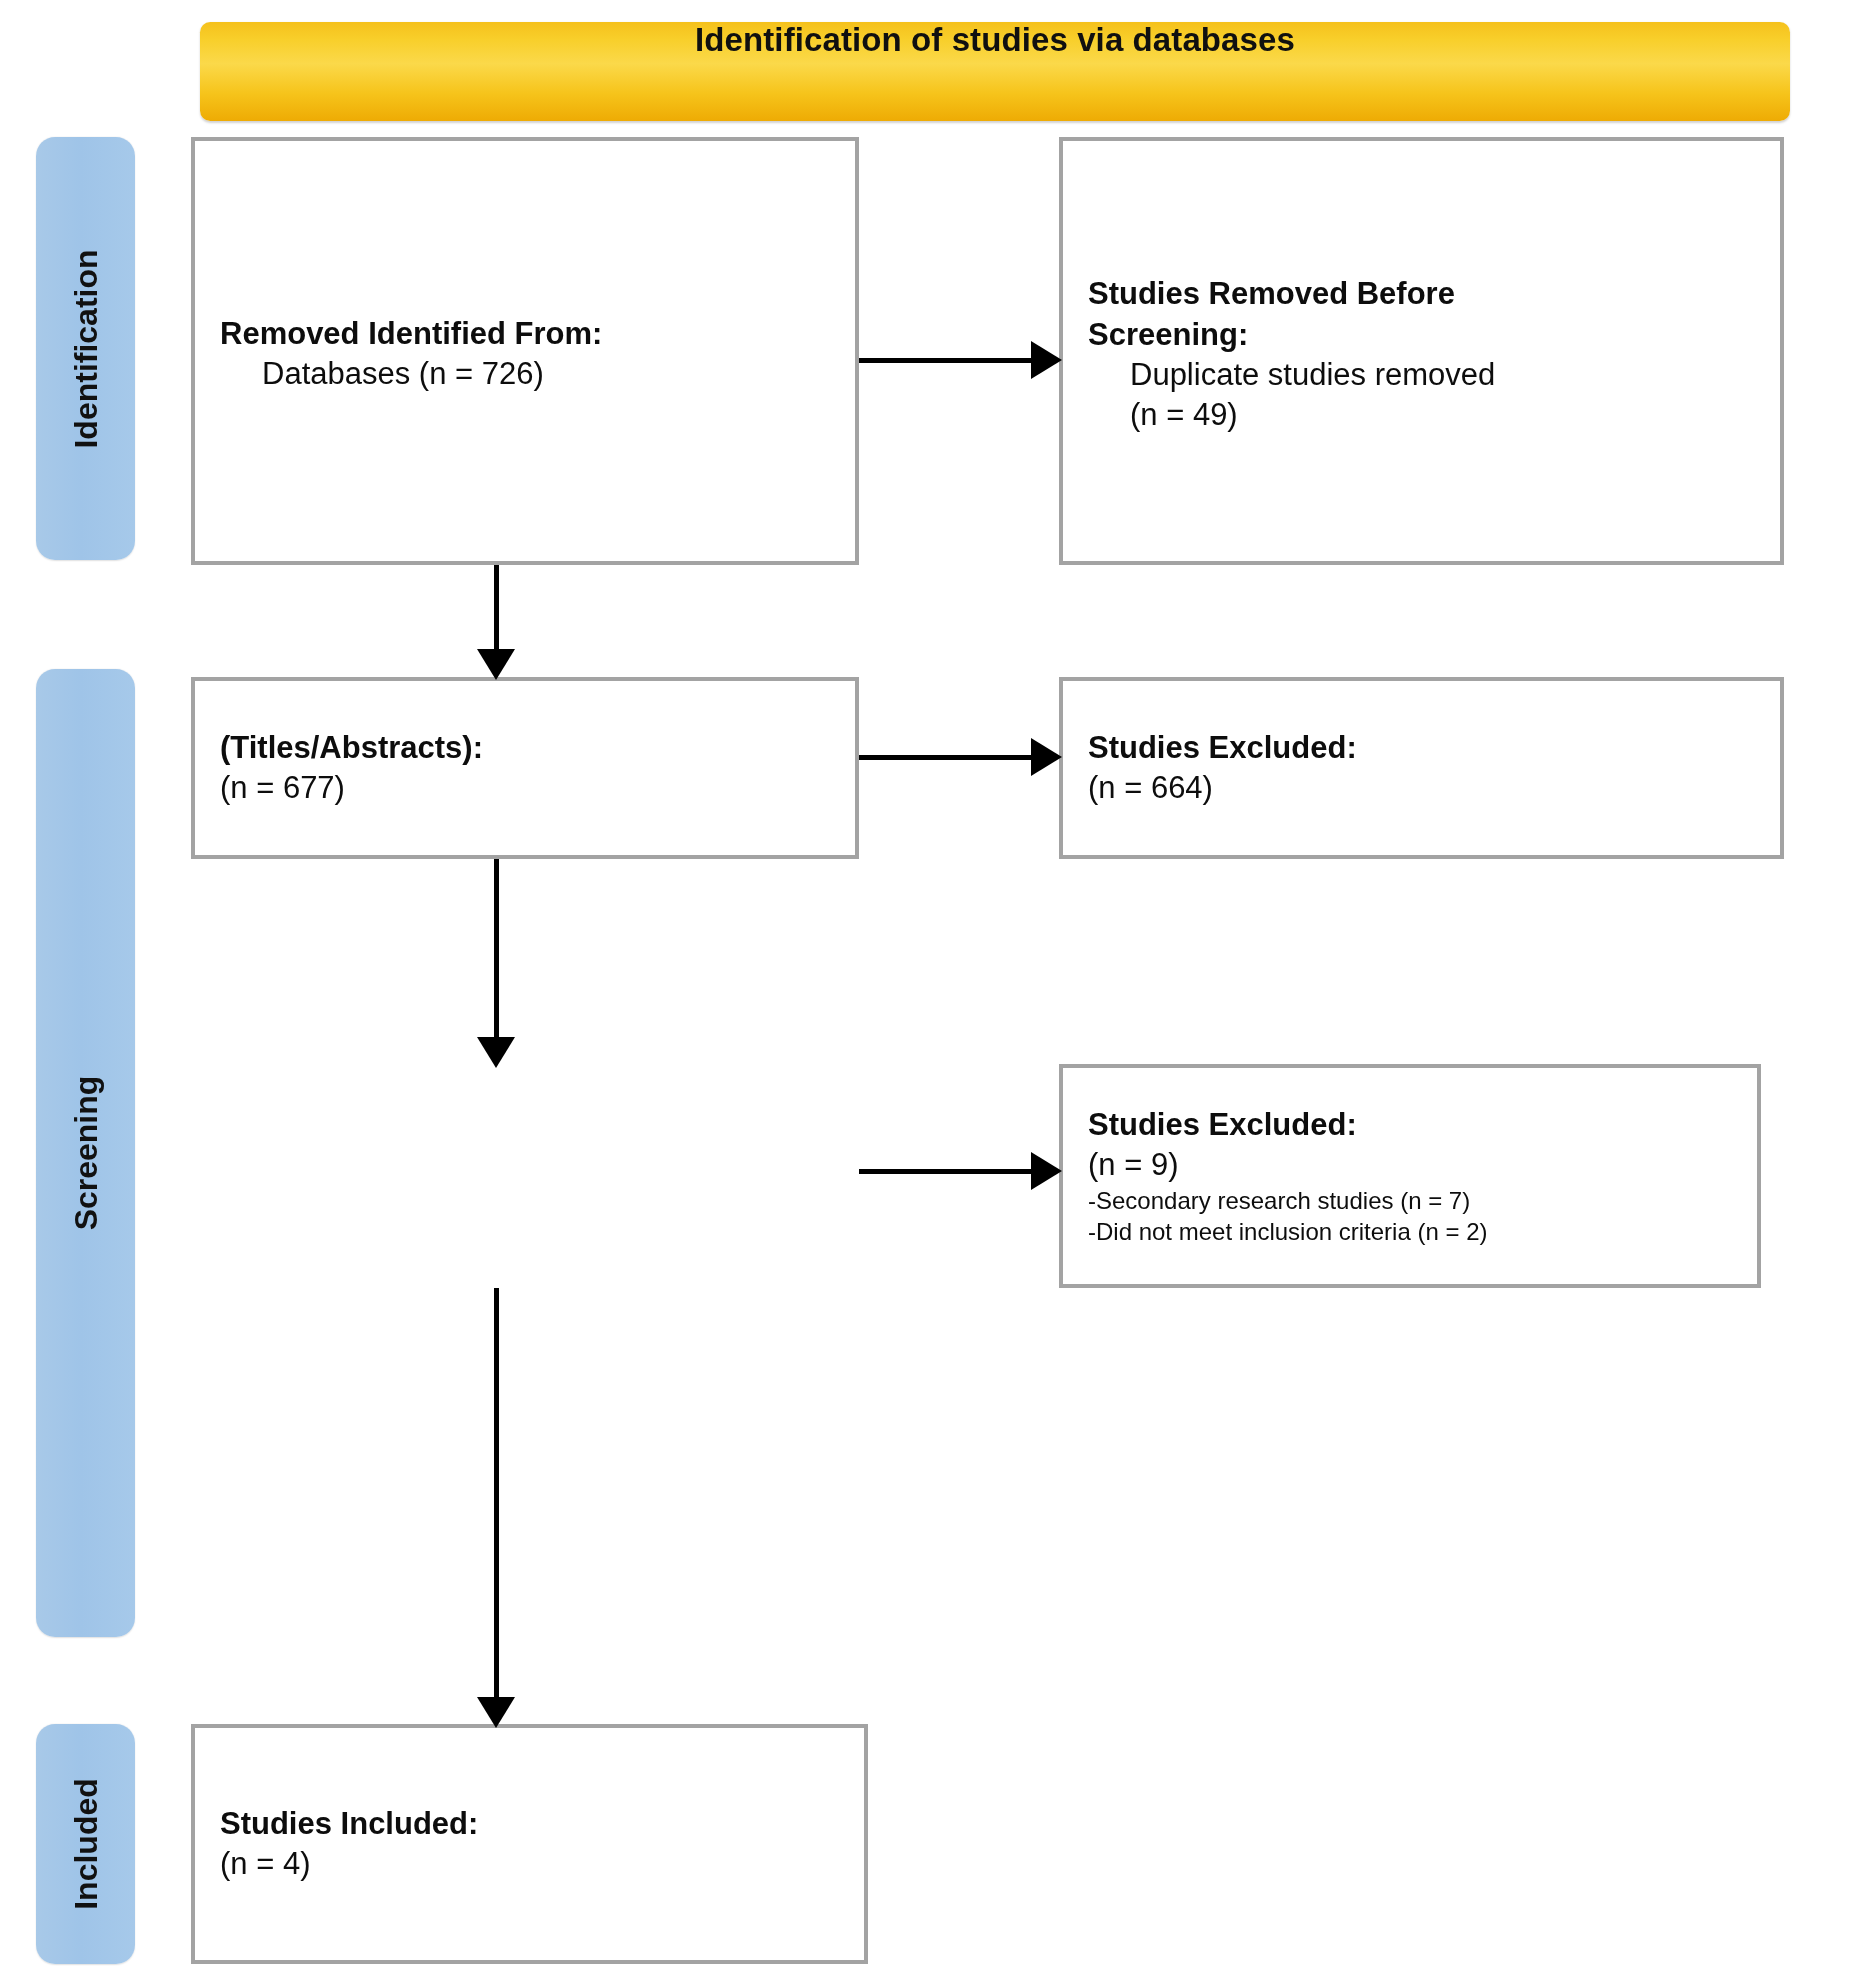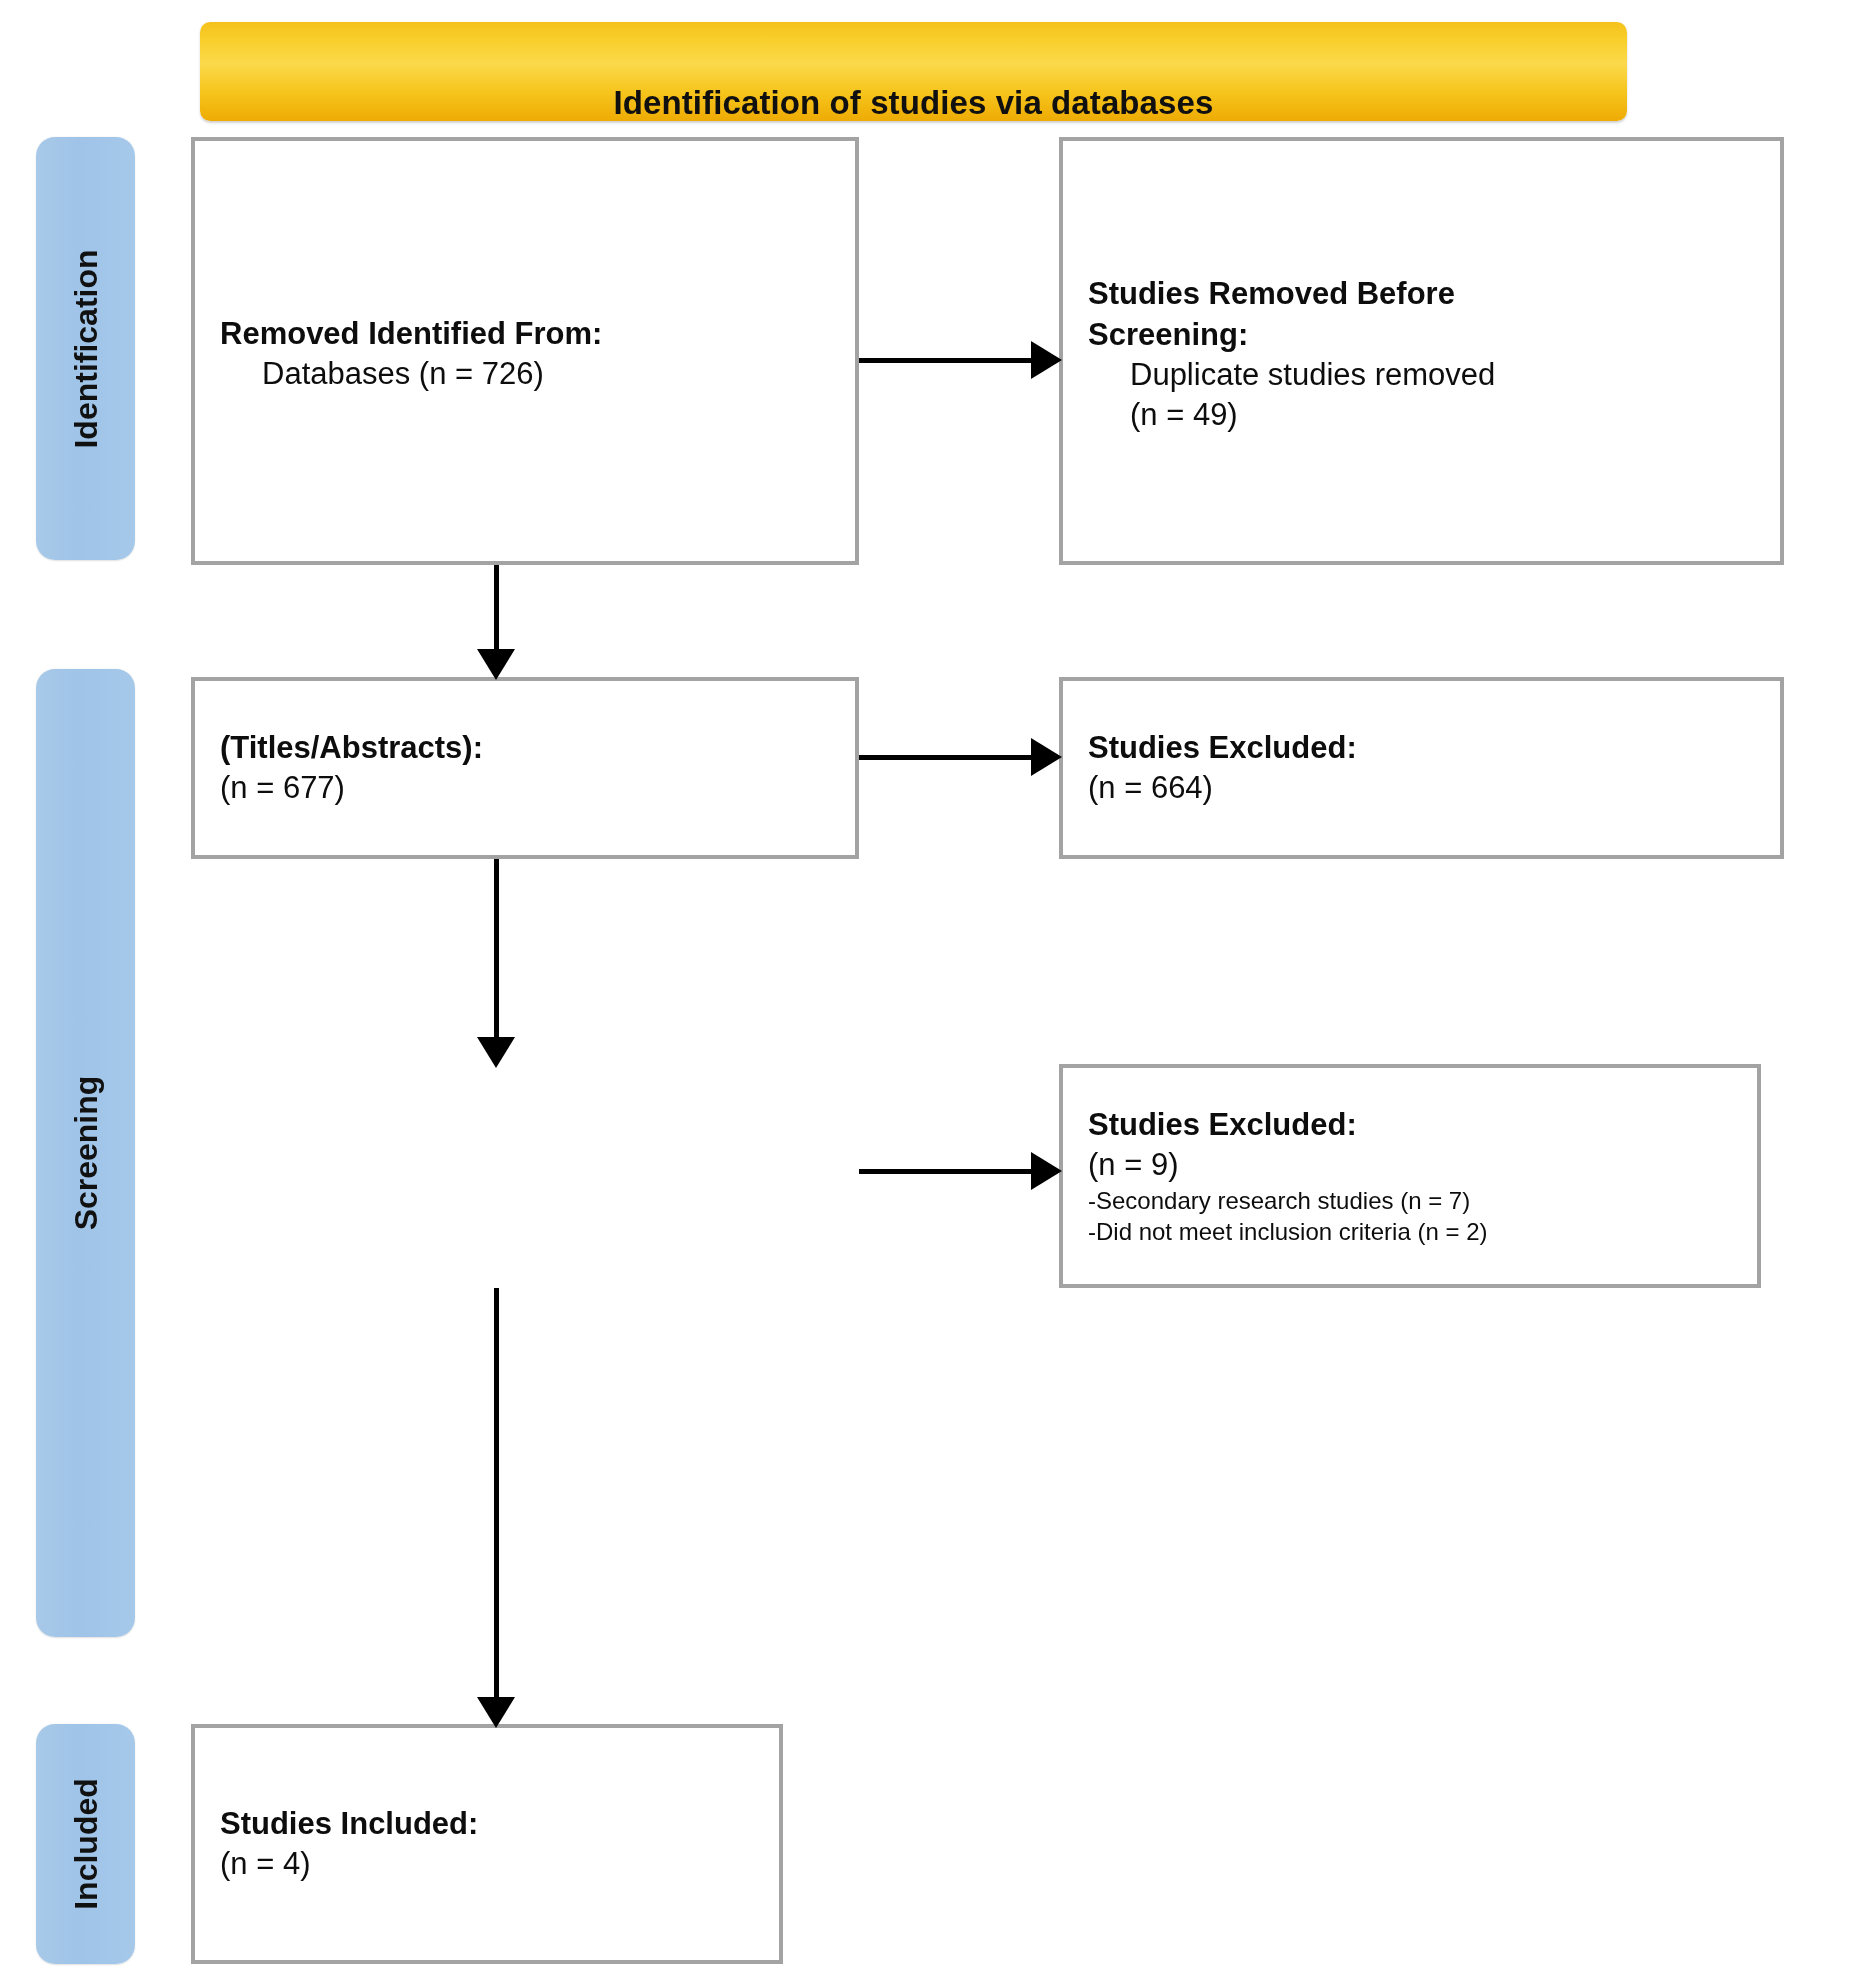--- a/index.html
+++ b/index.html
@@ -5,25 +5,25 @@
   html,body{margin:0;padding:0;}
   body{
     width:1850px;height:1985px;background:#ffffff;
     font-family:"Liberation Sans",sans-serif;
     position:relative;overflow:hidden;
   }
   #stage{position:absolute;left:0;top:0;width:1850px;height:1985px;}
 
   
   .banner{
-    position:absolute;left:200px;top:22px;width:1427px;height:99px;
+    position:absolute;left:200px;top:22px;width:1590px;height:99px;
     border-radius:10.2px;
     background:linear-gradient(180deg,#f5c11c 0%,#f8cf2b 18%,#fbd94a 42%,#f6c41b 72%,#eeab04 100%);
     box-shadow:0 1.5px 2.2px rgba(0,0,0,.18);
-    display:flex;align-items:flex-end;justify-content:center;
+    display:flex;align-items:flex-start;justify-content:center;
   }
   .banner-text{
     font-size:33px;font-weight:bold;color:#101010;letter-spacing:0.1px;
     text-align:center;line-height:1.1;
   }
 
   
   .stage-bar{
     position:absolute;left:36px;width:99px;
     background:linear-gradient(90deg,#a8c9e8 0%,#9fc4e8 45%,#a6c9ea 100%);
@@ -57,21 +57,21 @@
   .box .line.sm{font-size:24px;line-height:1.30;}
   .box-body{display:block;}
 
   
   #box-identified     {left:191px;top:137px;width:668px;height:428px;}
   #box-removed        {left:1059px;top:137px;width:725px;height:428px;}
   #box-screened       {left:191px;top:677px;width:668px;height:182px;}
   #box-excluded-screen{left:1059px;top:677px;width:725px;height:182px;}
   #box-fulltext       {left:191px;top:1064px;width:668px;height:224px;}
   #box-excluded-full  {left:1059px;top:1064px;width:702px;height:224px;}
-  #box-included       {left:191px;top:1724px;width:592px;height:240px;}
+  #box-included       {left:191px;top:1724px;width:677px;height:240px;}
 
   
   #box-identified .box-body{transform:translateY(2.9px);}
   #box-removed .box-body{transform:translateY(4.4px);}
 
   
   .arrow{position:absolute;}
   .arrow-v .shaft{
     position:absolute;left:0;top:0;width:5.1px;background:#000;
   }

